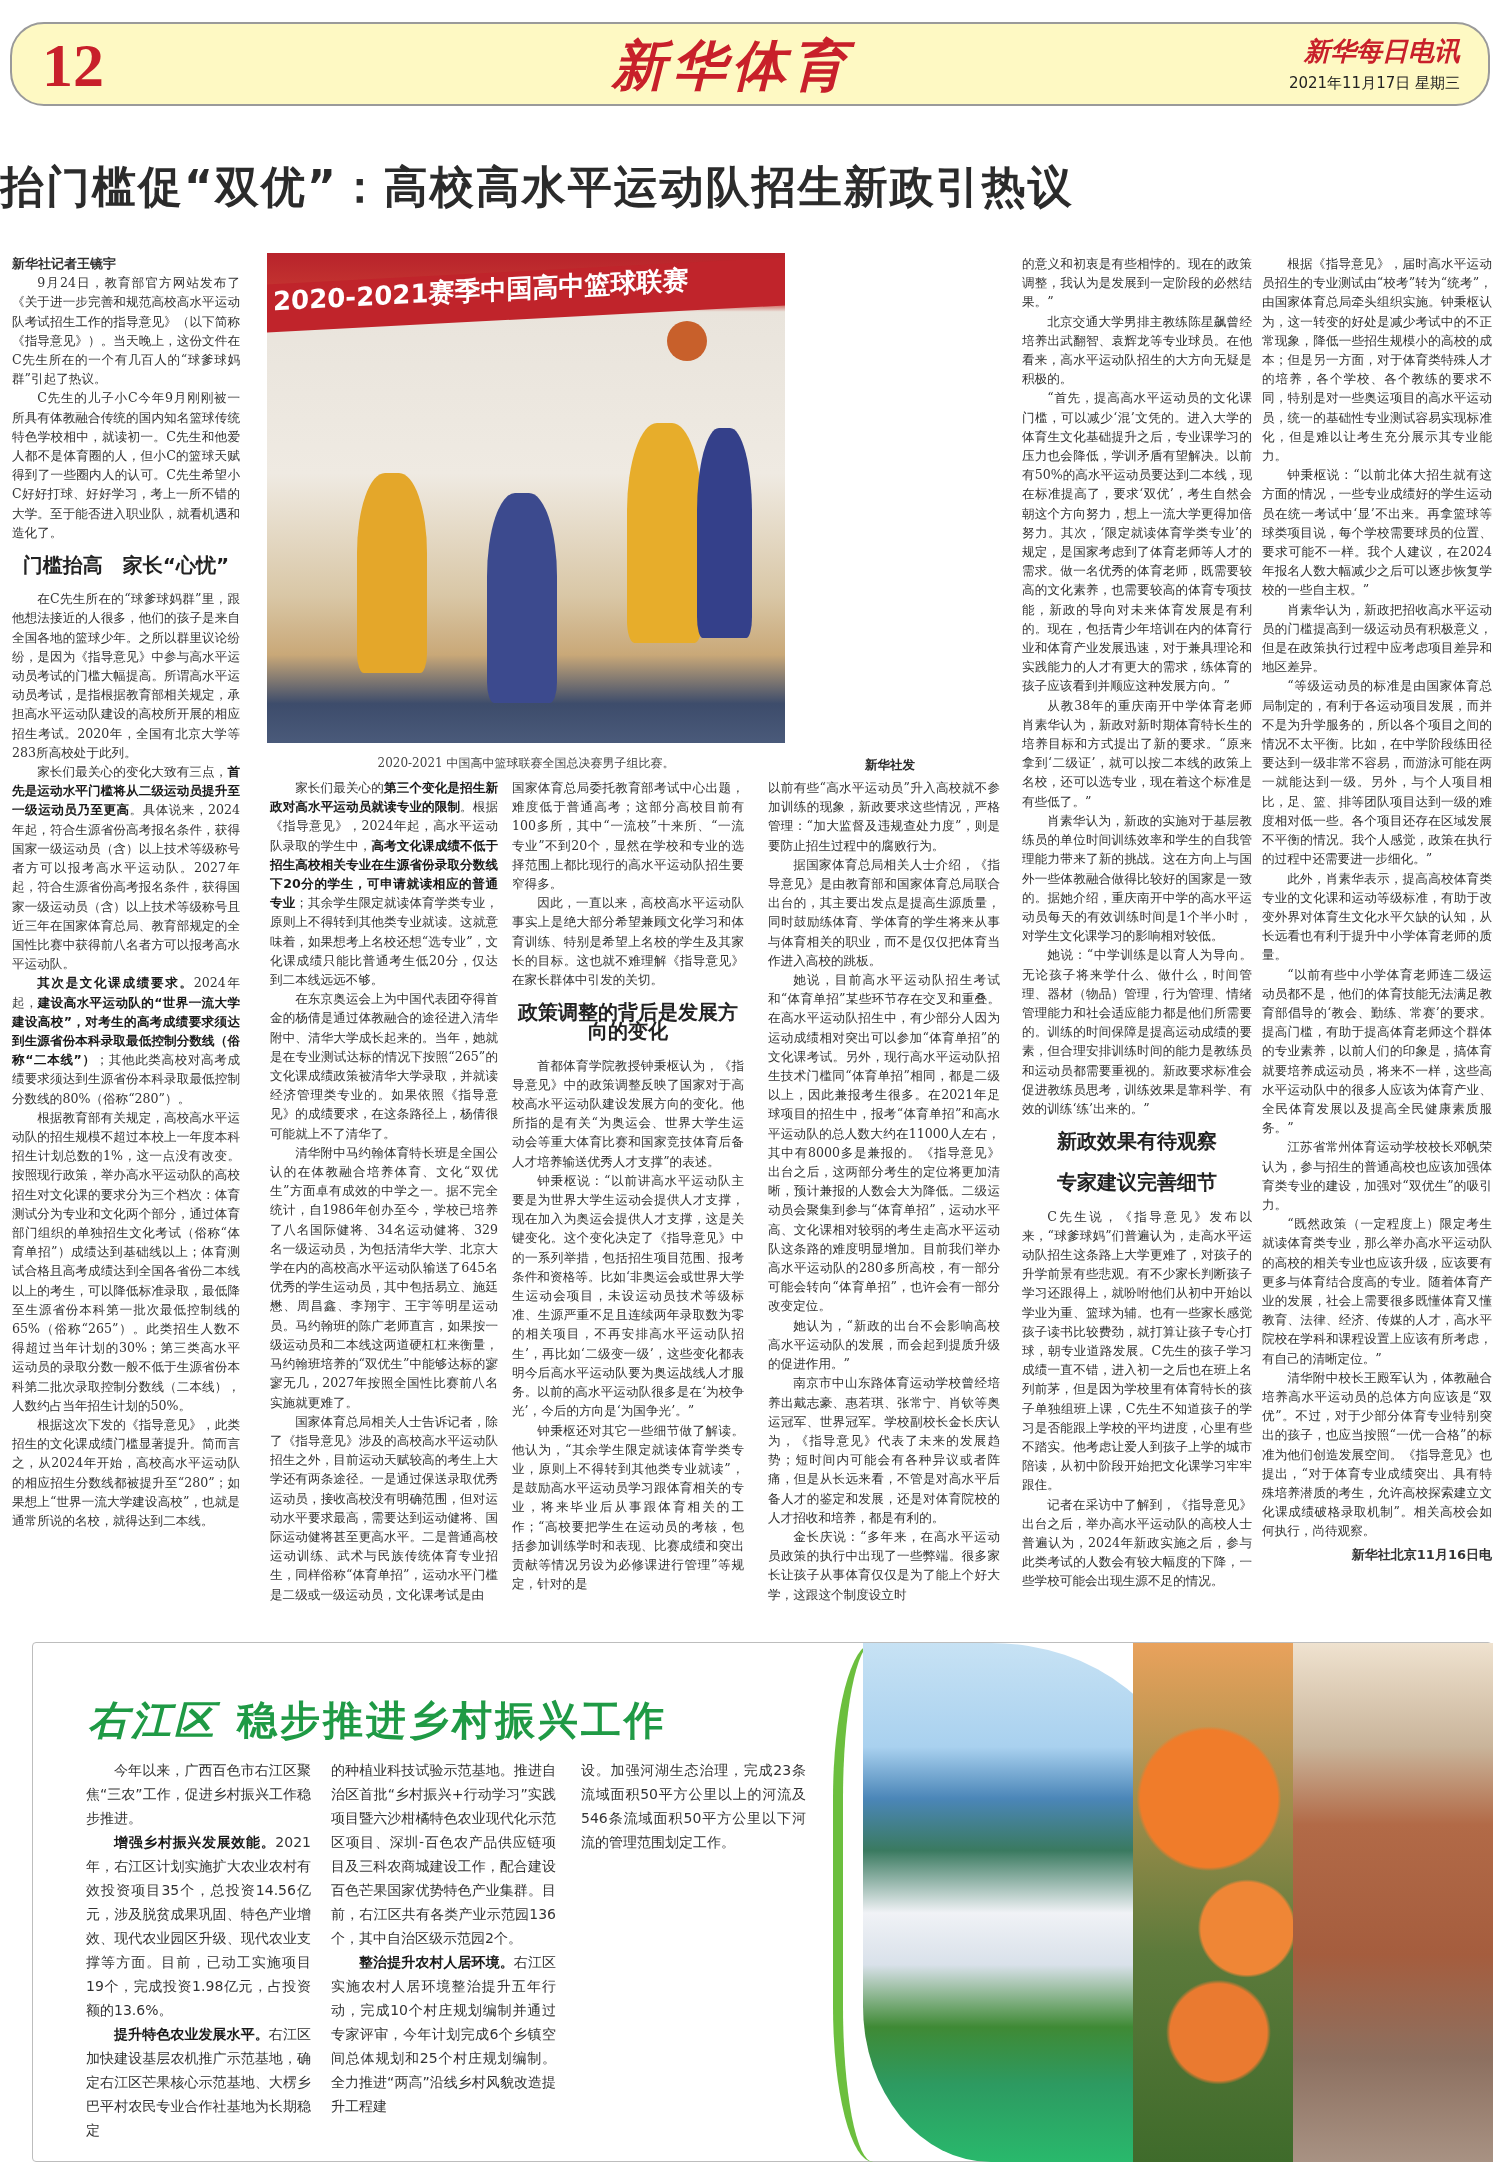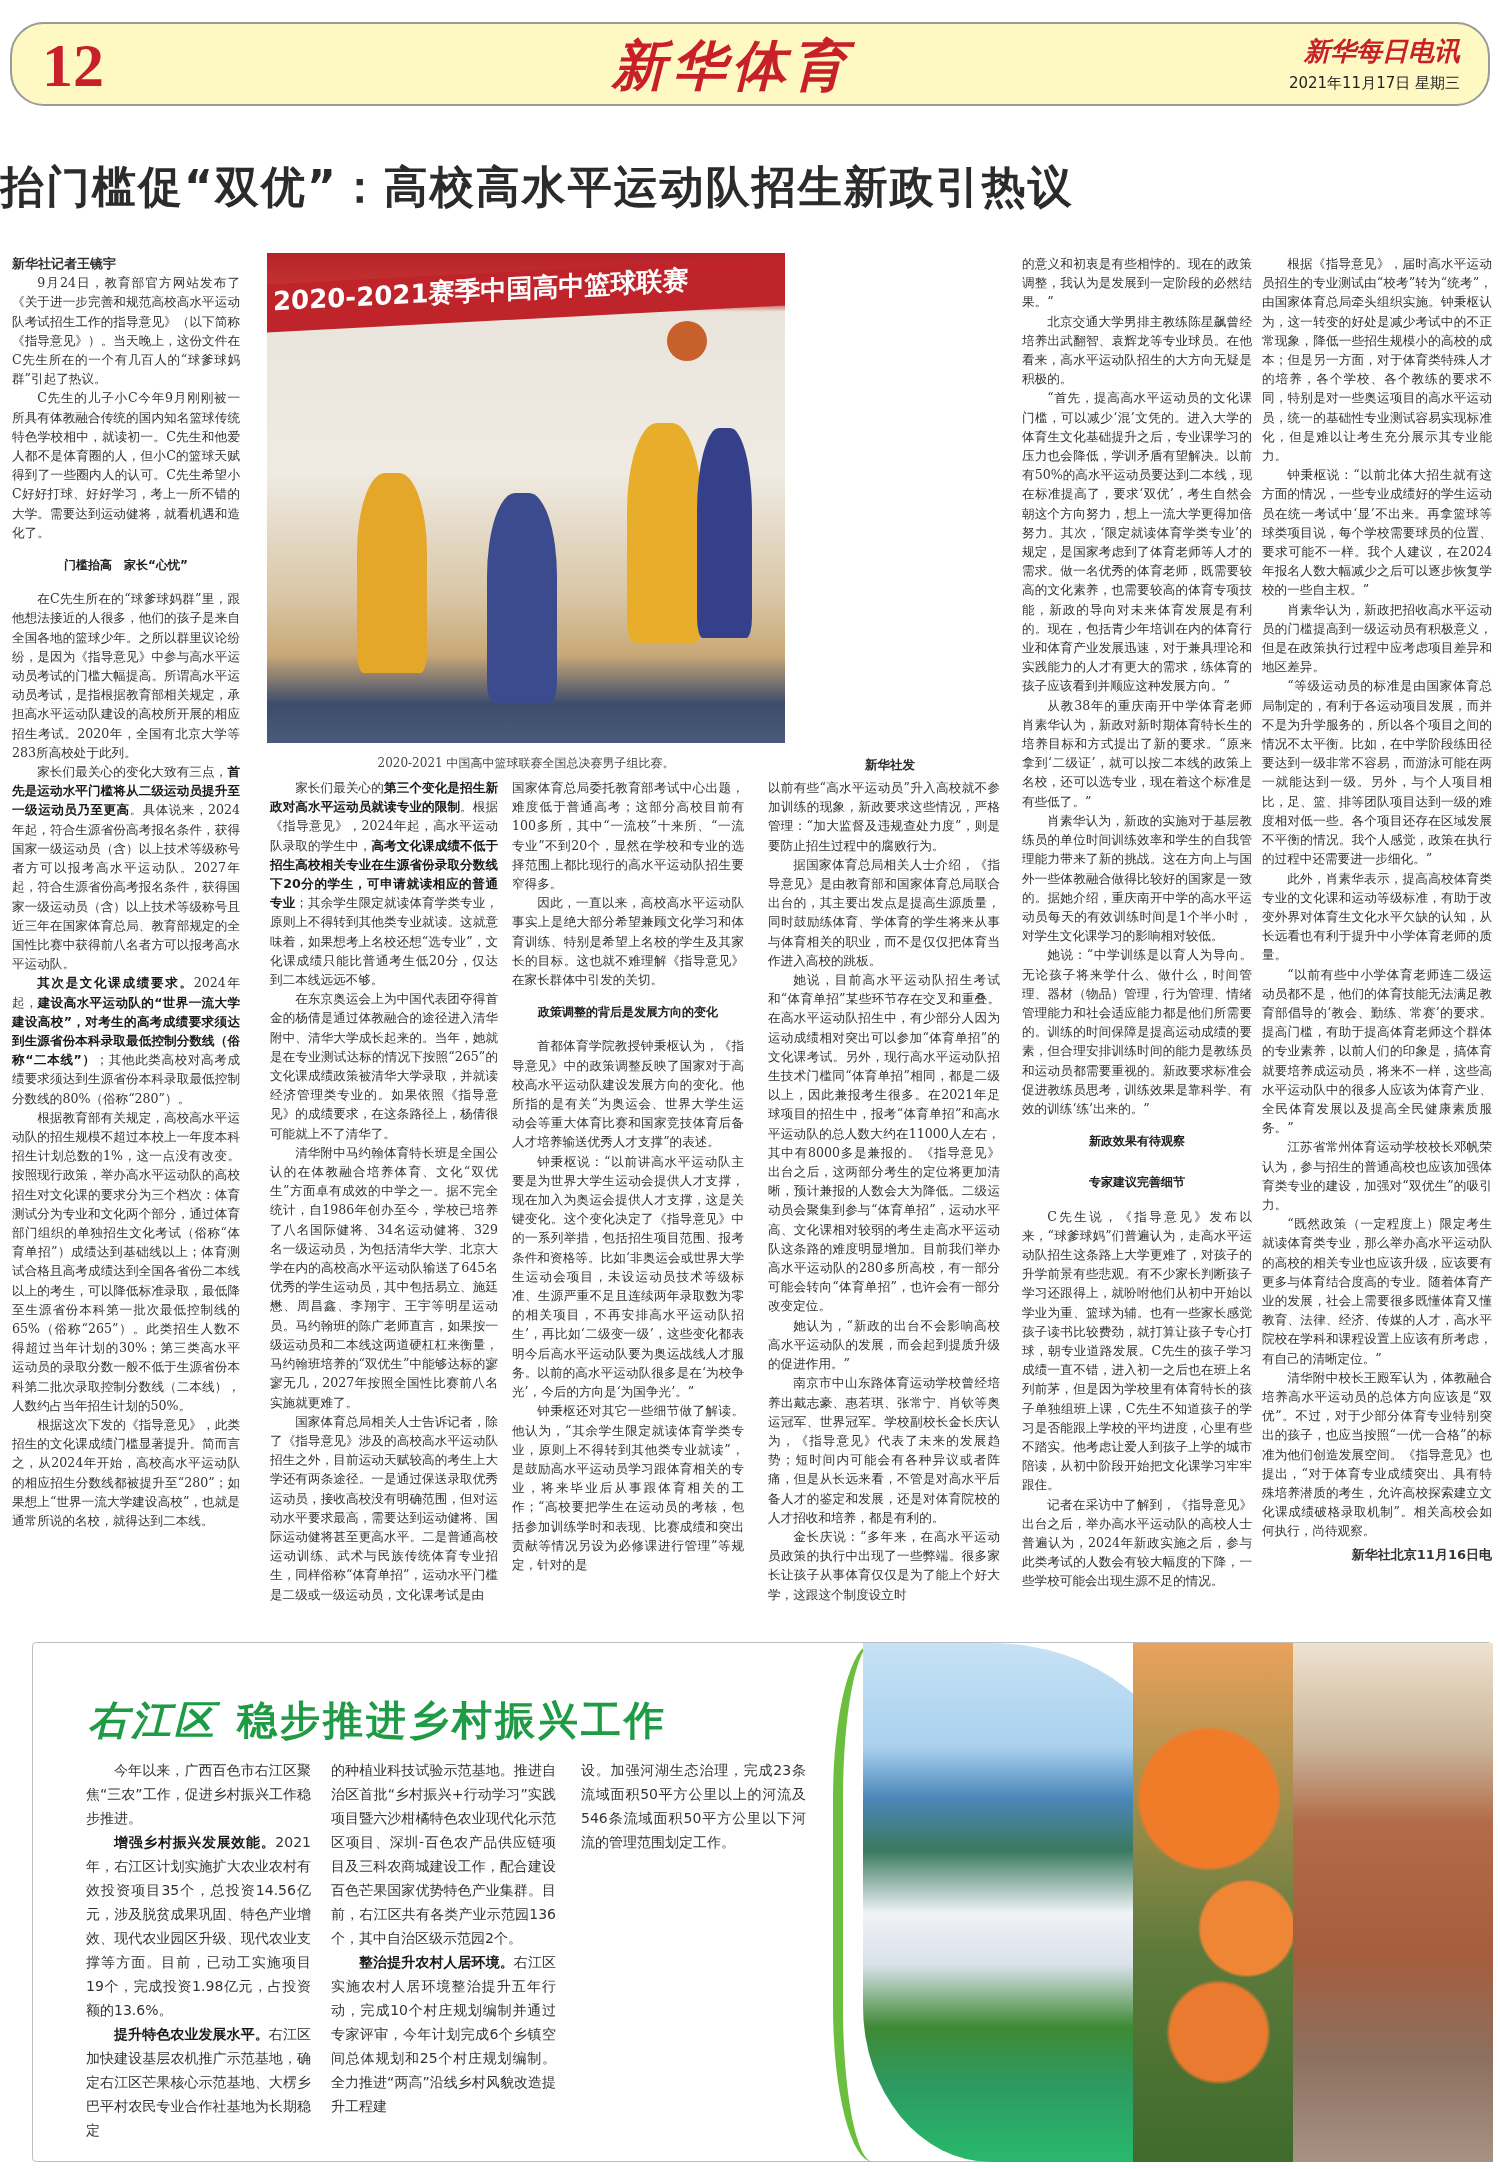--- a/index.html
+++ b/index.html
@@ -20,21 +20,21 @@
     position: absolute; left: 0; top: 158px; width: 1500px; text-align: left;
     font-size: 44px; font-weight: bold; color: #2b2b2b; letter-spacing: 2px;
     font-family: "DejaVu Sans", sans-serif;
   }
 
   .col { position: absolute; font-size: 12.6px; line-height: 19.2px; color: #333; text-align: justify; }
   .col p { text-indent: 2em; margin-bottom: 0; }
   .col p.noindent { text-indent: 0; }
   .col .bold { font-weight: bold; color: #1a1a1a; font-family: "DejaVu Sans", sans-serif; }
   .byline { font-family: "DejaVu Sans", sans-serif; font-size: 13px; font-weight: bold; margin-bottom: 10px; text-indent: 0 !important; }
-  .subhead { font-family: "DejaVu Sans", sans-serif; font-weight: bold; font-size: 12px; text-align: center; margin: 14px 0 14px; color: #222; }
+  .subhead { font-family: "DejaVu Sans", sans-serif; font-weight: bold; font-size: 20px; text-align: center; margin: 14px 0 14px; color: #222; }
   .dateline { text-align: right; font-family: "DejaVu Sans", sans-serif; font-size: 13px; font-weight: bold; margin-top: 4px; }
 
   .photo {
     position: absolute; left: 267px; top: 253px; width: 518px; height: 490px;
     background: linear-gradient(180deg, #b8232b 0%, #c83a32 10%, #e9e4dc 12%, #efeae2 45%, #d9c7a6 70%, #c9a878 82%, #3d4c6b 92%, #4a5a7a 100%);
     overflow: hidden;
   }
   .photo .banner { position: absolute; left: 0; top: 18px; width: 100%; height: 48px; background: #c0242b; color: #fff; font-family: "DejaVu Sans", sans-serif; font-weight: bold; font-size: 26px; padding-left: 6px; transform: skewY(-3deg); }
   .photo .player { position: absolute; border-radius: 40% 40% 10% 10%; }
   .photo .p1 { left: 90px; top: 220px; width: 70px; height: 200px; background: #e4a72a; }
@@ -70,21 +70,21 @@
   <div class="section-title">新华体育</div>
   <div class="paper-name">新华每日电讯</div>
   <div class="paper-date">2021年11月17日 星期三</div>
 </header>
 
 <h1 class="headline">抬门槛促“双优”：高校高水平运动队招生新政引热议</h1>
 
 <div class="col" style="left:12px; top:254px; width:228px;">
   <p class="byline">新华社记者王镜宇</p>
   <p>9月24日，教育部官方网站发布了《关于进一步完善和规范高校高水平运动队考试招生工作的指导意见》（以下简称《指导意见》）。当天晚上，这份文件在C先生所在的一个有几百人的“球爹球妈群”引起了热议。</p>
-  <p>C先生的儿子小C今年9月刚刚被一所具有体教融合传统的国内知名篮球传统特色学校相中，就读初一。C先生和他爱人都不是体育圈的人，但小C的篮球天赋得到了一些圈内人的认可。C先生希望小C好好打球、好好学习，考上一所不错的大学。需要达到运动健将，就看机遇和造化了。</p>
+  <p>C先生的儿子小C今年9月刚刚被一所具有体教融合传统的国内知名篮球传统特色学校相中，就读初一。C先生和他爱人都不是体育圈的人，但小C的篮球天赋得到了一些圈内人的认可。C先生希望小C好好打球、好好学习，考上一所不错的大学。至于能否进入职业队，就看机遇和造化了。</p>
   <div class="subhead">门槛抬高　家长“心忧”</div>
   <p>在C先生所在的“球爹球妈群”里，跟他想法接近的人很多，他们的孩子是来自全国各地的篮球少年。之所以群里议论纷纷，是因为《指导意见》中参与高水平运动员考试的门槛大幅提高。所谓高水平运动员考试，是指根据教育部相关规定，承担高水平运动队建设的高校所开展的相应招生考试。2020年，全国有北京大学等283所高校处于此列。</p>
   <p><span>家长们最关心的变化大致有三点，</span><span class="bold">首先是运动水平门槛将从二级运动员提升至一级运动员乃至更高</span><span>。具体说来，2024年起，符合生源省份高考报名条件，获得国家一级运动员（含）以上技术等级称号者方可以报考高水平运动队。2027年起，符合生源省份高考报名条件，获得国家一级运动员（含）以上技术等级称号且近三年在国家体育总局、教育部规定的全国性比赛中获得前八名者方可以报考高水平运动队。</span></p>
   <p><span class="bold">其次是文化课成绩要求。</span><span>2024年起，</span><span class="bold">建设高水平运动队的“世界一流大学建设高校”，对考生的高考成绩要求须达到生源省份本科录取最低控制分数线（俗称“二本线”）</span><span>；其他此类高校对高考成绩要求须达到生源省份本科录取最低控制分数线的80%（俗称“280”）。</span></p>
   <p>根据教育部有关规定，高校高水平运动队的招生规模不超过本校上一年度本科招生计划总数的1%，这一点没有改变。按照现行政策，举办高水平运动队的高校招生对文化课的要求分为三个档次：体育测试分为专业和文化两个部分，通过体育部门组织的单独招生文化考试（俗称“体育单招”）成绩达到基础线以上；体育测试合格且高考成绩达到全国各省份二本线以上的考生，可以降低标准录取，最低降至生源省份本科第一批次最低控制线的65%（俗称“265”）。此类招生人数不得超过当年计划的30%；第三类高水平运动员的录取分数一般不低于生源省份本科第二批次录取控制分数线（二本线），人数约占当年招生计划的50%。</p>
   <p>根据这次下发的《指导意见》，此类招生的文化课成绩门槛显著提升。简而言之，从2024年开始，高校高水平运动队的相应招生分数线都被提升至“280”；如果想上“世界一流大学建设高校”，也就是通常所说的名校，就得达到二本线。</p>
 </div>
 
 <figure class="photo">
   <div class="banner">2020-2021赛季中国高中篮球联赛</div>

